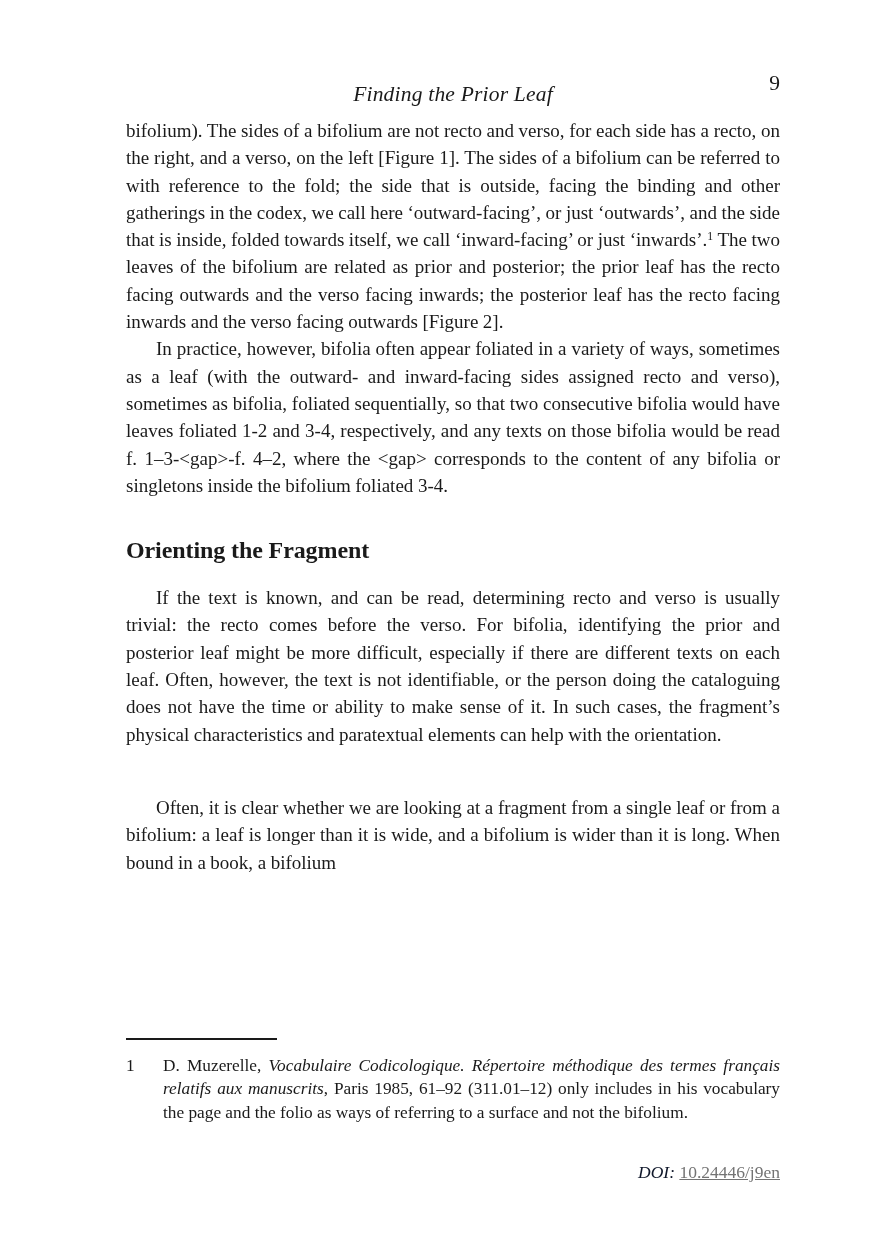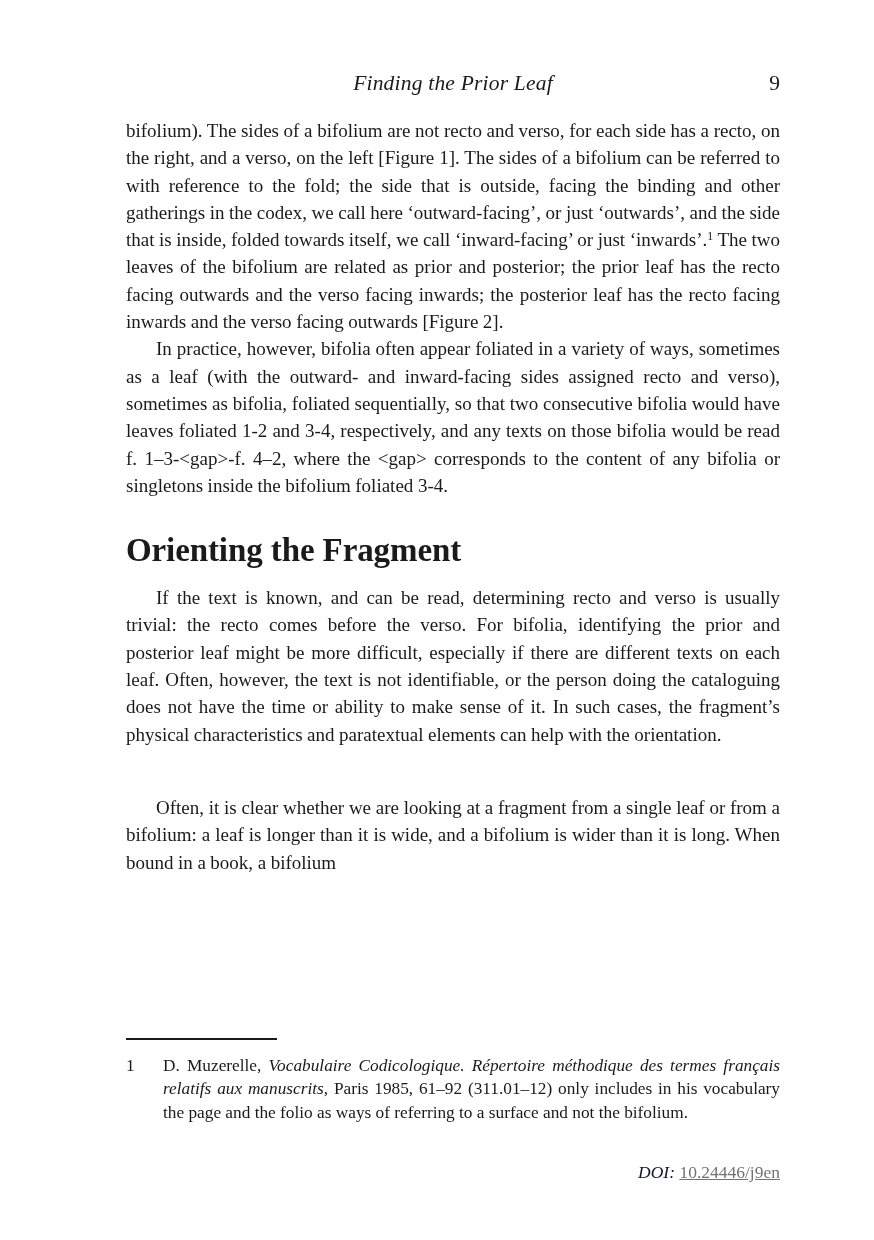--- a/index.html
+++ b/index.html
@@ -32,20 +32,21 @@
     width: 654px;
     height: 30px;
   }
   .runninghead-title {
     display: block;
     text-align: center;
     font-style: italic;
     font-size: 21.5px;
     letter-spacing: 0.2px;
     line-height: 30px;
+    margin-top: 11px;
   }
   .runninghead-folio {
     position: absolute;
     right: 0;
     top: 0;
     font-size: 21.5px;
     line-height: 30px;
     font-style: normal;
   }
 
@@ -75,21 +76,21 @@
 
   sup.fnmark {
     font-size: 0.62em;
     vertical-align: 0.52em;
     line-height: 0;
   }
 
   
   h2.heading {
     margin: 0;
-    font-size: 33px;
+    font-size: 24px;
     font-weight: bold;
     line-height: 30px;
     letter-spacing: -0.1px;
   }
   h2.heading.sub {
     font-size: 23.5px;
   }
 
   .sec-gap-before { height: 36px; }
   .sec-gap-after  { height: 19px; }

